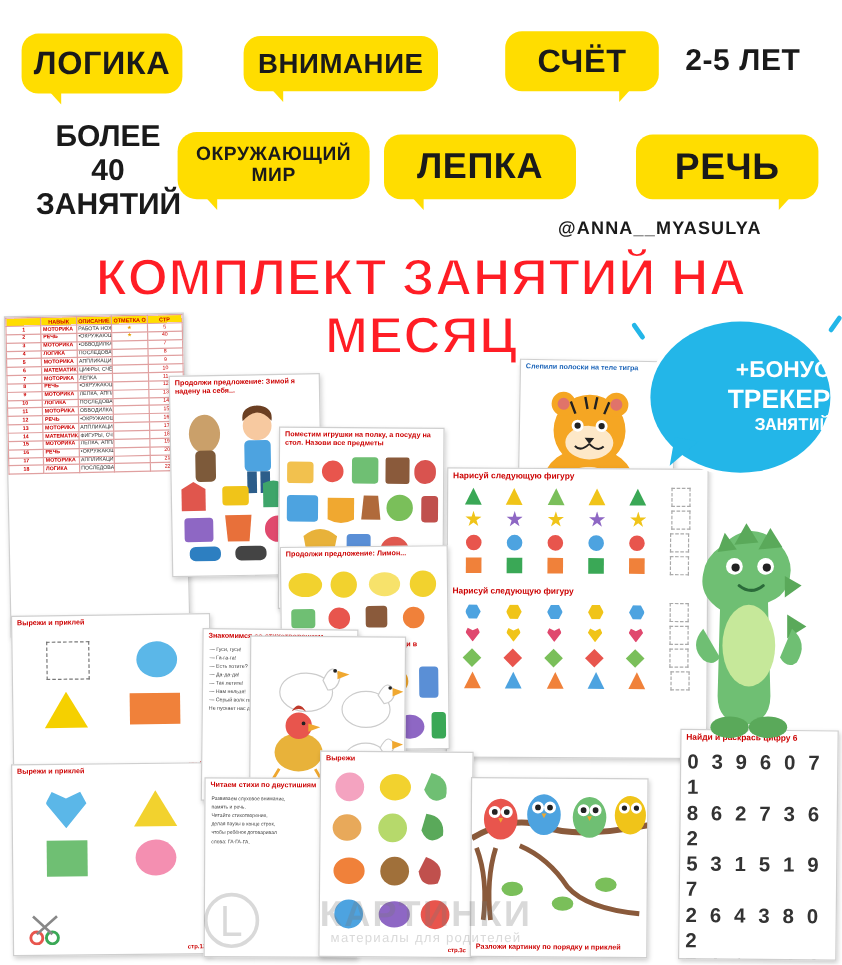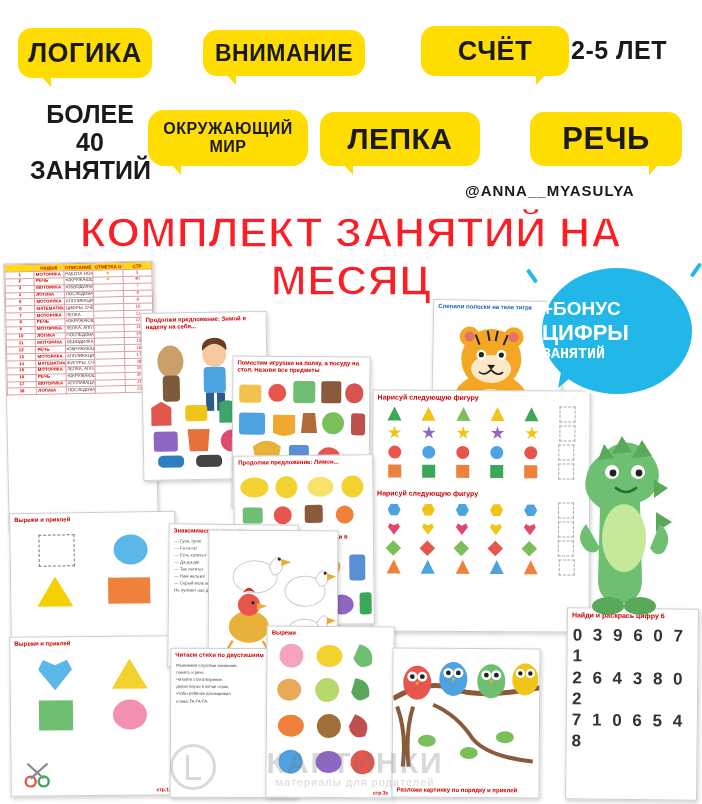--- a/index.html
+++ b/index.html
@@ -43,21 +43,21 @@
   }
   .badge.tail-right::after {
     left: auto;
     right: 22px;
     border-left: 0 solid transparent;
     border-right: 11px solid transparent;
   }
 
   #badge-logika   { left: 18px;  top: 28px;  width: 134px; height: 50px; font-size: 27px; }
   #badge-vnimanie { left: 203px; top: 30px;  width: 162px; height: 46px; font-size: 23px; }
-  #badge-schet    { left: 421px; top: 26px;  width: 148px; height: 50px; font-size: 27px; }
+  #badge-schet    { left: 421px; top: 26px;  width: 128px; height: 50px; font-size: 27px; }
   #badge-lepka    { left: 320px; top: 112px; width: 160px; height: 54px; font-size: 30px; }
   #badge-rech     { left: 530px; top: 112px; width: 152px; height: 54px; font-size: 31px; }
   #badge-okr      { left: 148px; top: 110px; width: 160px; height: 56px; font-size: 16px; line-height: 1.15; border-radius: 16px; text-align: center;}
 
   #label-years {
     position: absolute;
     left: 571px; top: 36px;
     font-size: 25px; font-weight: bold; color: #1a1a1a;
     letter-spacing: 0.5px;
   }
@@ -95,21 +95,21 @@
   
   #bonus-bubble {
     position: absolute;
     right: 10px; top: 268px;
     width: 150px; height: 126px;
     background: #23b6e8;
     border-radius: 50% 50% 50% 50%;
     color: #fff;
     display: flex;
     flex-direction: column;
-    align-items: flex-start;
+    align-items: flex-end;
     justify-content: center;
     text-align: center;
     font-weight: bold;
     line-height: 1.18;
     z-index: 28;
     box-shadow: 0 0 0 3px #ffffff;
   }
   #bonus-bubble .b1 { font-size: 19px; }
   #bonus-bubble .b2 { font-size: 22px; }
   #bonus-bubble .b3 { font-size: 15px; font-family: Liberation Mono, monospace; }
@@ -290,21 +290,21 @@
 </div>
 
 <div id="label-years">2-5 ЛЕТ</div>
 <div id="label-more">БОЛЕЕ 40 ЗАНЯТИЙ</div>
 <div id="label-handle">@ANNA__MYASULYA</div>
 
 <div id="main-title">КОМПЛЕКТ ЗАНЯТИЙ НА МЕСЯЦ</div>
 
 <div id="bonus-bubble">
   <span class="b1">+БОНУС</span>
-  <span class="b2">ЦИФРЫ</span>
+  <span class="b2">ТРЕКЕР</span>
   <span class="b3">ЗАНЯТИЙ</span>
 </div>
 <div class="spark" style="right:168px; top:268px; transform:rotate(-35deg);"></div>
 <div class="spark" style="right:160px; top:300px; transform:rotate(-70deg);"></div>
 <div class="spark" style="right:4px;   top:262px; transform:rotate(35deg);"></div>
 
 <div class="sheet" id="sheet-table">
   <table class="skills">
     <thead>
       <tr>
@@ -738,20 +738,22 @@
     <ellipse cx="76" cy="104" rx="9" ry="6" fill="#7abf5a"></ellipse>
     <ellipse cx="112" cy="88" rx="9" ry="6" fill="#7abf5a"></ellipse>
   </svg>
   <div class="sheet-title" style="position:absolute;bottom:2px;left:0;">Разложи картинку по порядку и приклей</div>
 </div>
 
 <div class="sheet" id="sheet-numbers">
   <div class="sheet-title" style="font-size:7px;">Найди и раскрась цифру 6</div>
   <div class="numgrid" id="number-grid">
       <div>0 3 9 6 0 7 1</div>
+      <div>8 6 2 7 3 6 2</div>
+      <div>5 3 1 5 1 9 7</div>
       <div>2 6 4 3 8 0 2</div>
       <div>7 1 0 6 5 4 8</div>
     </div>
 </div>
 
 <svg id="dino" viewBox="0 0 118 210">
   <path d="M36 36 q26 -26 50 -2 q14 16 6 34 q-4 10 -16 14 l2 78 q0 22 -22 24 q-22 -2 -22 -24 l2 -72 q-18 -12 -14 -30 q2 -14 14 -22z" fill="#6fbf73"></path>
   <path d="M40 24 l10 14 -16 2z" fill="#5aa95a"></path>
   <path d="M58 16 l10 16 -20 2z" fill="#5aa95a"></path>
   <path d="M78 20 l10 16 -20 2z" fill="#5aa95a"></path>

